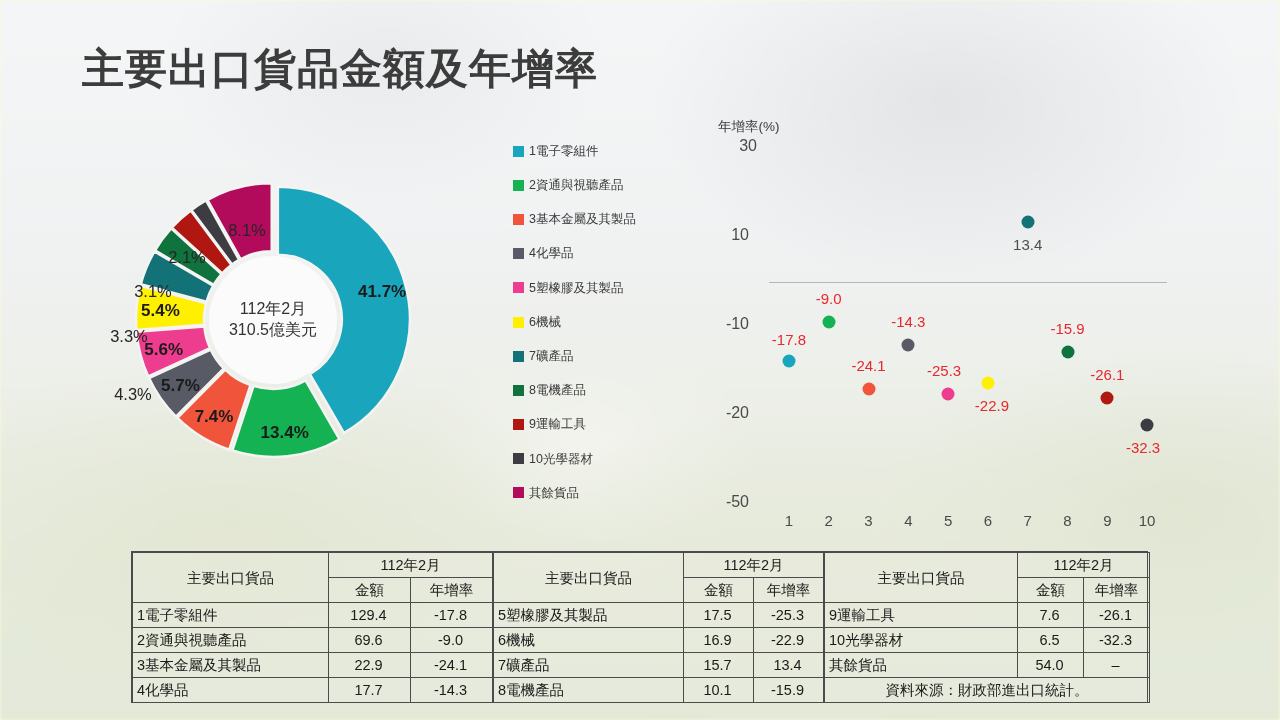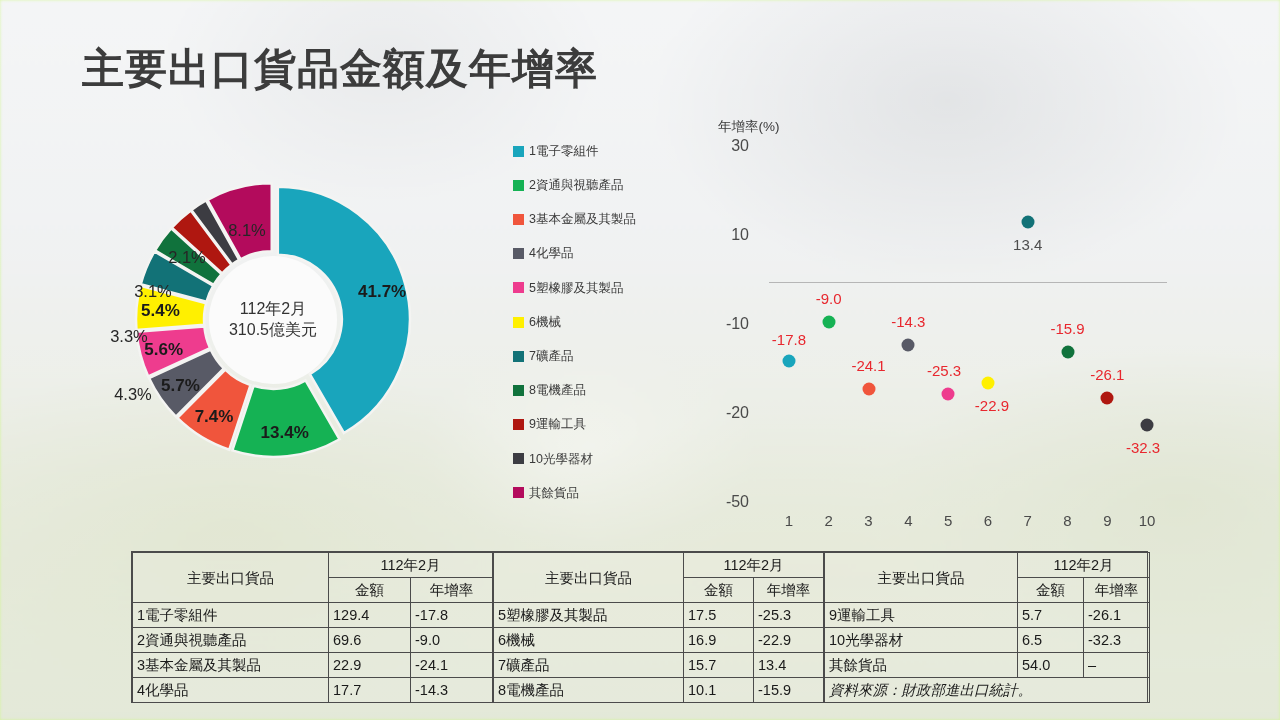--- a/index.html
+++ b/index.html
@@ -9,21 +9,21 @@
     width: 1280px;
     height: 720px;
     overflow: hidden;
     font-family: "Liberation Sans", "DejaVu Sans", sans-serif;
   }
 
   #slide {
     position: relative;
     width: 1280px;
     height: 720px;
-    background: #bef264;
+    background: #fef9c3;
     overflow: hidden;
   }
 
   
   #bg-photo {
     position: absolute;
     inset: 0;
     background:
       radial-gradient(ellipse 420px 260px at 74% 14%, rgba(150,155,160,0.30), rgba(150,155,160,0) 70%),
       radial-gradient(ellipse 300px 200px at 30% 8%,  rgba(190,193,196,0.35), rgba(190,193,196,0) 72%),
@@ -184,22 +184,22 @@
     font-weight: normal;
     height: 24px;
     line-height: 24px;
     overflow: hidden;
     white-space: nowrap;
   }
   .tbl .hdr-name   { text-align: center; vertical-align: middle; }
   .tbl .hdr-period { text-align: center; }
   .tbl .hdr-sub    { text-align: center; }
   .tbl .c-name     { text-align: left; }
-  .tbl .c-num      { text-align: left; padding-right: 6px; }
-  .tbl .c-src      { text-align: left; font-style: italic; }
+  .tbl .c-num      { text-align: center; padding-right: 6px; }
+  .tbl .c-src      { text-align: center; }
   .blk-left   { width: 360px; }
   .blk-middle { width: 330px; }
   .blk-right  { width: 325px; }
   .blk-left   .col-name { width: 196px; }
   .blk-left   .col-amt  { width: 82px; }
   .blk-left   .col-yoy  { width: 82px; }
   .blk-middle .col-name { width: 190px; }
   .blk-middle .col-amt  { width: 70px; }
   .blk-middle .col-yoy  { width: 70px; }
   .blk-right  .col-name { width: 193px; }
@@ -294,21 +294,21 @@
       <div class="legend-row">
         <span class="legend-swatch" style="background: rgb(179, 11, 92);"></span>
         <span class="legend-label">其餘貨品</span>
       </div>
     </div>
 
   <div id="scatter">
     <div id="scatter-axis-title">年增率(%)</div>
     <div id="zero-line" style="top: 171.5px; left: 58px; width: 398px;"></div>
     <div id="y-ticks">
-        <div class="y-tick" style="left: 2px; top: 27px;">30</div>
+        <div class="y-tick" style="left: 10px; top: 27px;">30</div>
         <div class="y-tick" style="left: 2px; top: 116px;">10</div>
         <div class="y-tick" style="left: 2px; top: 205px;">-10</div>
         <div class="y-tick" style="left: 2px; top: 294px;">-20</div>
         <div class="y-tick" style="left: 2px; top: 383px;">-50</div>
       </div>
     <div id="x-ticks">
         <div class="x-tick" style="left: 62.9px;">1</div>
         <div class="x-tick" style="left: 102.7px;">2</div>
         <div class="x-tick" style="left: 142.5px;">3</div>
         <div class="x-tick" style="left: 182.3px;">4</div>
@@ -434,21 +434,21 @@
             <th class="hdr-period" colspan="2">112年2月</th>
           </tr>
           <tr>
             <th class="hdr-sub">金額</th>
             <th class="hdr-sub">年增率</th>
           </tr>
         </thead>
         <tbody>
           <tr>
             <td class="c-name">9運輸工具</td>
-            <td class="c-num">5.7</td>
+            <td class="c-num">7.6</td>
             <td class="c-num">-26.1</td>
           </tr>
           <tr>
             <td class="c-name">10光學器材</td>
             <td class="c-num">6.5</td>
             <td class="c-num">-32.3</td>
           </tr>
           <tr>
             <td class="c-name">其餘貨品</td>
             <td class="c-num">54.0</td>

